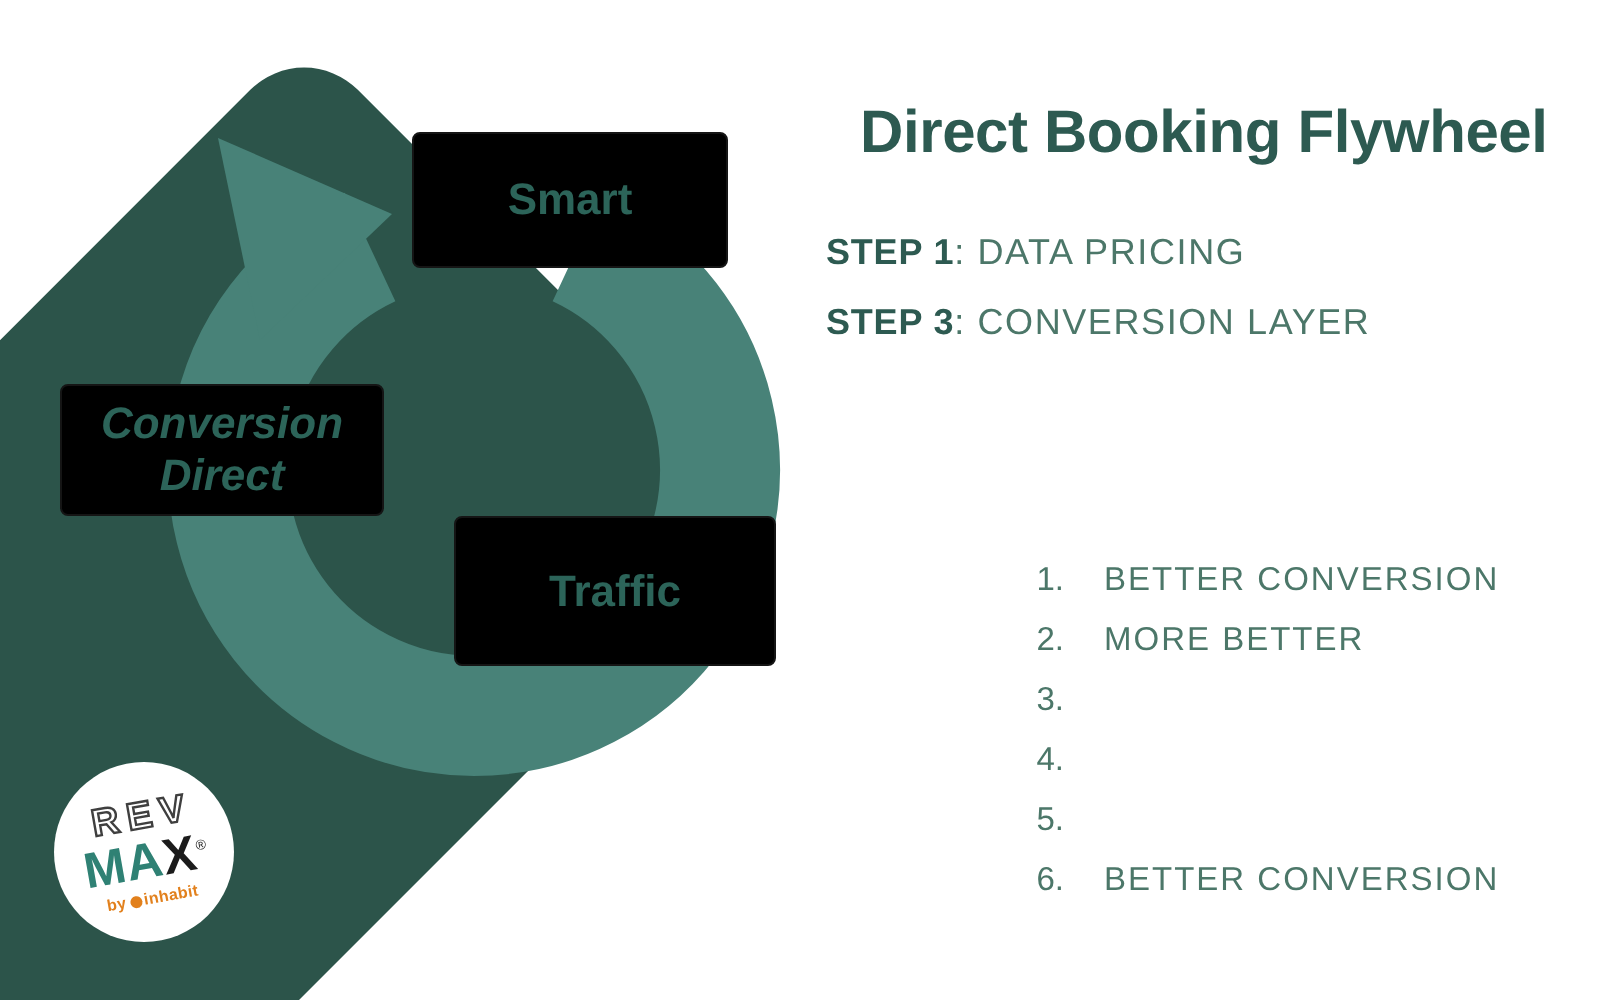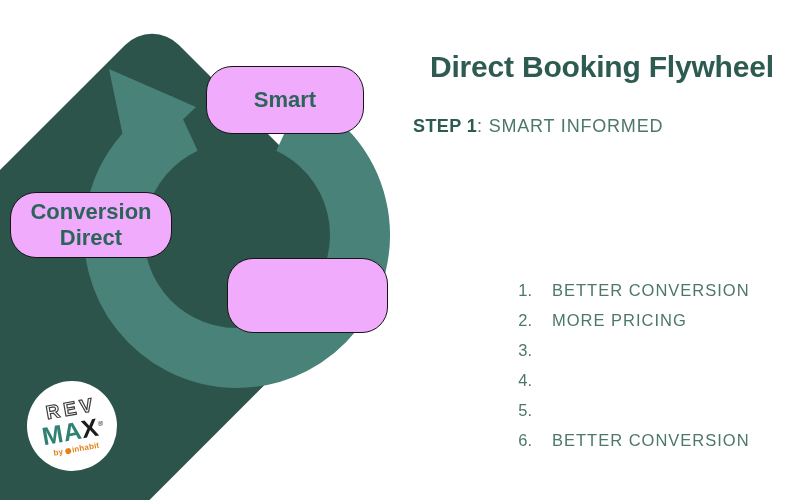--- a/index.html
+++ b/index.html
@@ -3,28 +3,28 @@
 <meta charset="utf-8">
 <style>
   html,body { margin:0; padding:0; background:#ffffff; }
   .canvas {
     position:relative; width:800px; height:500px; background:#ffffff;
     overflow:hidden; font-family:"Liberation Sans", sans-serif;
   }
   .flywheel-svg { position:absolute; left:0; top:0; }
 
   .bubble {
-    position:absolute; background:#f0abfc; border:1.6px solid #151515;
-    border-radius:26px; display:flex; flex-direction:column;
+    position:absolute; background:#000000; border:1.6px solid #151515;
+    border-radius:4px; display:flex; flex-direction:column;
     align-items:center; justify-content:center;
     color:#2c6459; font-weight:700; font-size:22px; line-height:1.16;
     text-align:center; box-sizing:border-box;
   }
   .bubble-smart      { left:206px; top:66px;  width:158px; height:68px; }
-  .bubble-conversion { left:10px;  top:192px; width:162px; height:66px; }
+  .bubble-conversion { left:30px;  top:192px; width:162px; height:66px;font-style:italic; }
   .bubble-traffic    { left:227px; top:258px; width:161px; height:75px; }
 
   .logo {
     position:absolute; left:27px; top:381px; width:90px; height:90px;
     border-radius:50%; background:#ffffff;
     display:flex; align-items:center; justify-content:center;
   }
   .logo-inner { transform:rotate(-10deg); text-align:center; line-height:1; }
   .logo-rev {
     font-size:19px; font-weight:700; letter-spacing:4px; color:#ffffff;
@@ -68,44 +68,46 @@
   </svg>
 
   <div class="bubble bubble-smart">
     <span>Smart</span>
   </div>
   <div class="bubble bubble-conversion">
     <span>Conversion</span>
     <span>Direct</span>
   </div>
   <div class="bubble bubble-traffic">
+    <span>Traffic</span>
   </div>
 
   <div class="logo">
     <div class="logo-inner">
       <div class="logo-rev">REV</div>
       <div class="logo-max"><span class="teal">MA</span><span>X</span><span class="logo-reg">®</span></div>
       <div class="logo-by"><span>by</span><span class="logo-dot"></span><span>inhabit</span></div>
     </div>
   </div>
 
   <div class="title">Direct Booking Flywheel</div>
 
   <div class="steps">
-    <div class="step"><span class="b">STEP 1</span><span>: </span><span>SMART INFORMED</span></div>
+    <div class="step"><span class="b">STEP 1</span><span>: </span><span>DATA PRICING</span></div>
+    <div class="step"><span class="b">STEP 3</span><span>: </span><span>CONVERSION LAYER</span></div>
   </div>
 
   <ol class="loop">
     <li>
         <span class="num">1.</span>
         <span>BETTER CONVERSION</span>
       </li>
     <li>
         <span class="num">2.</span>
-        <span>MORE PRICING</span>
+        <span>MORE BETTER</span>
       </li>
     <li>
         <span class="num">3.</span>
       </li>
     <li>
         <span class="num">4.</span>
       </li>
     <li>
         <span class="num">5.</span>
       </li>

